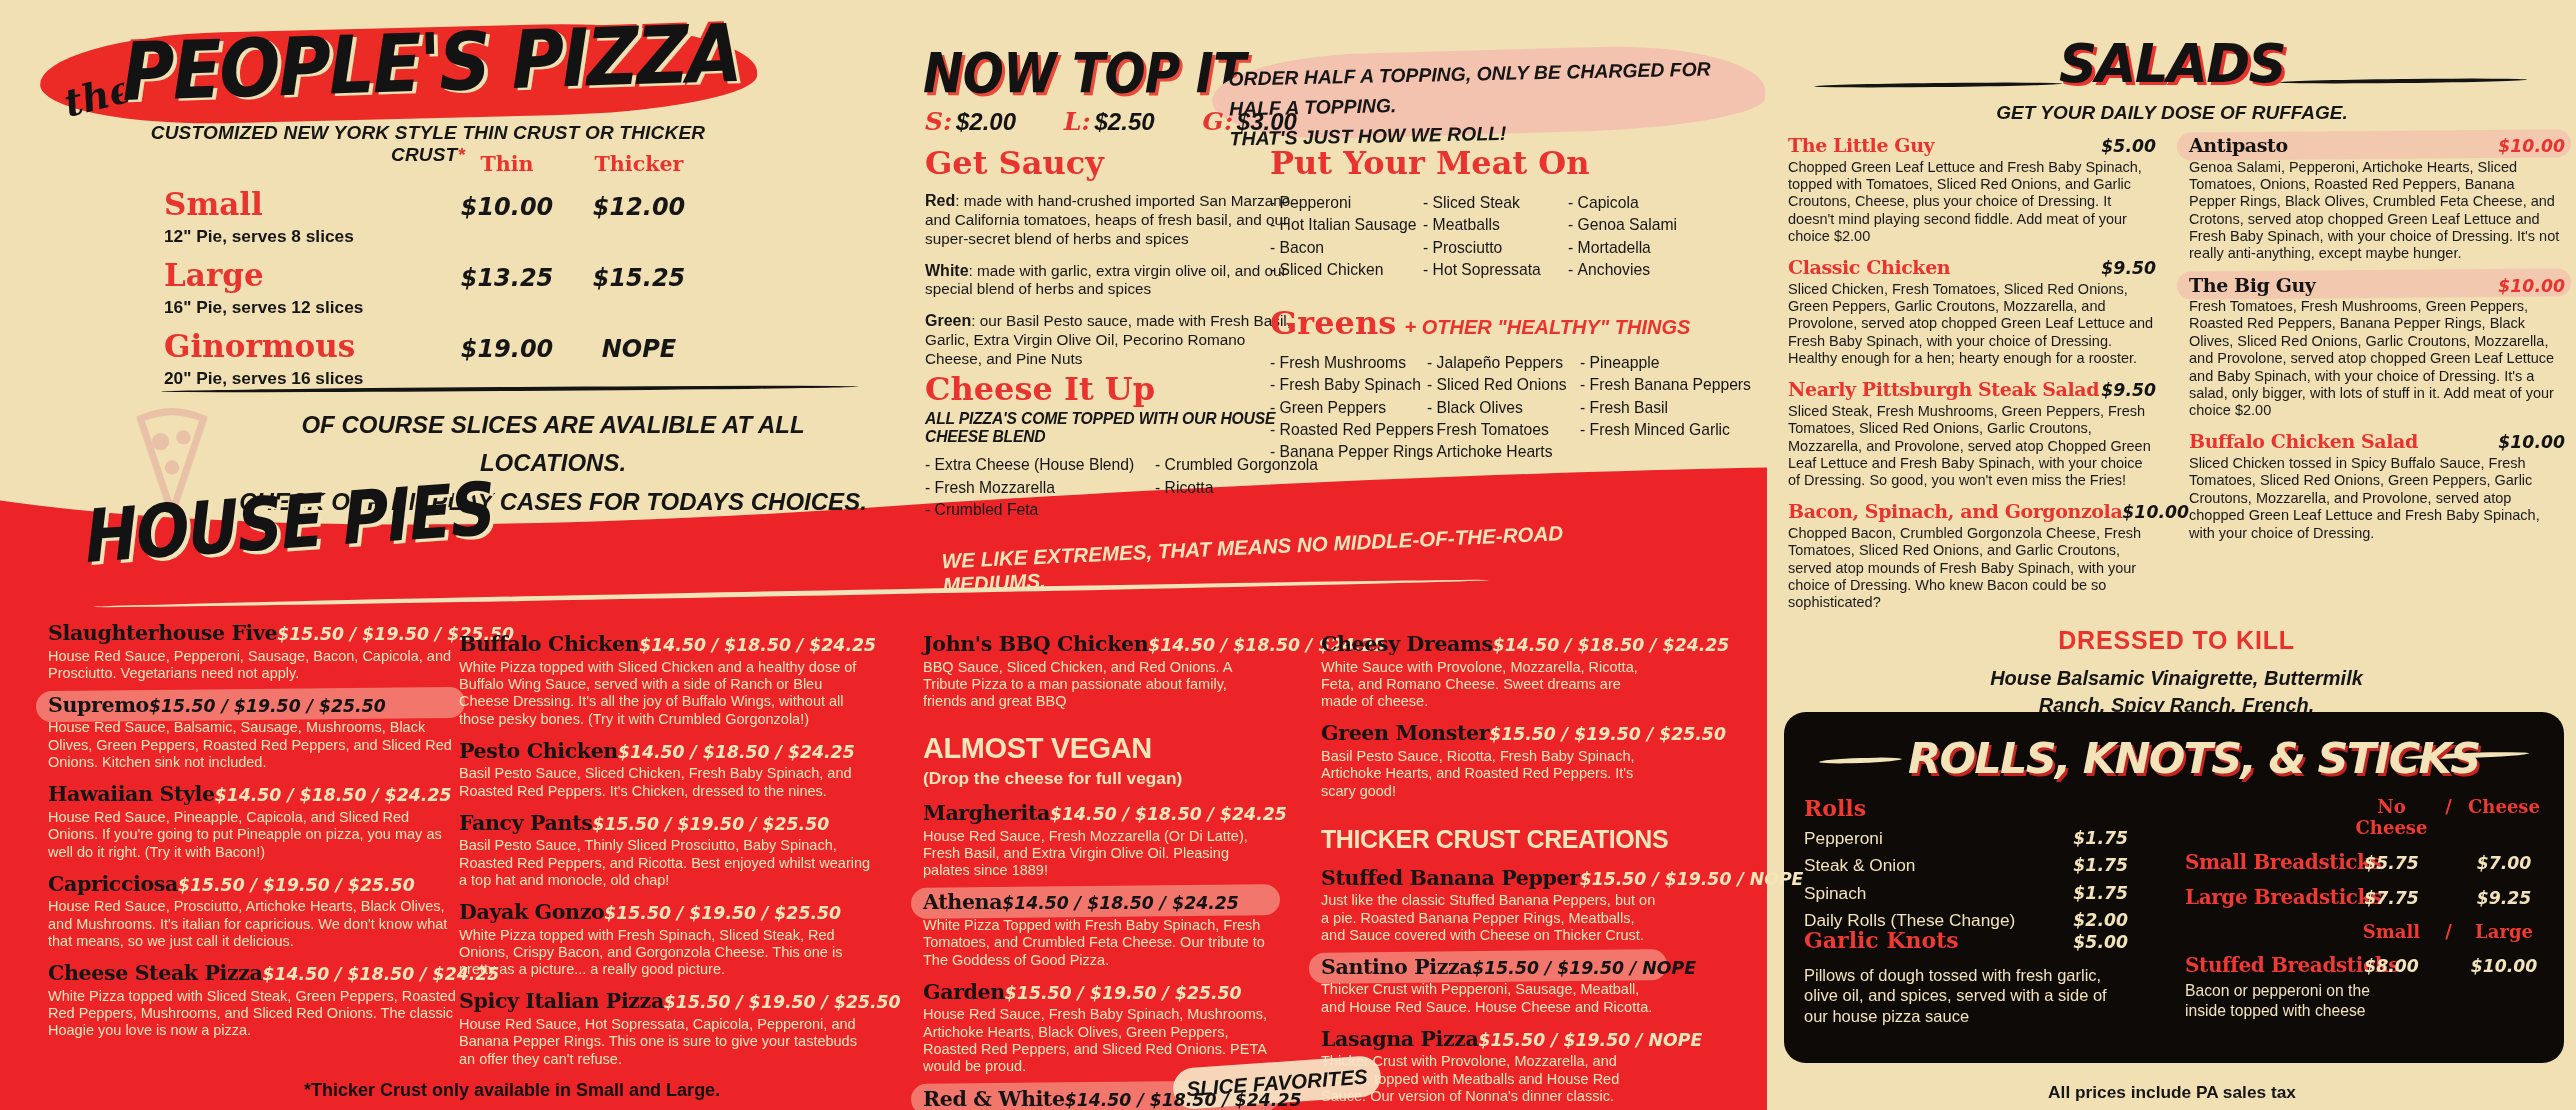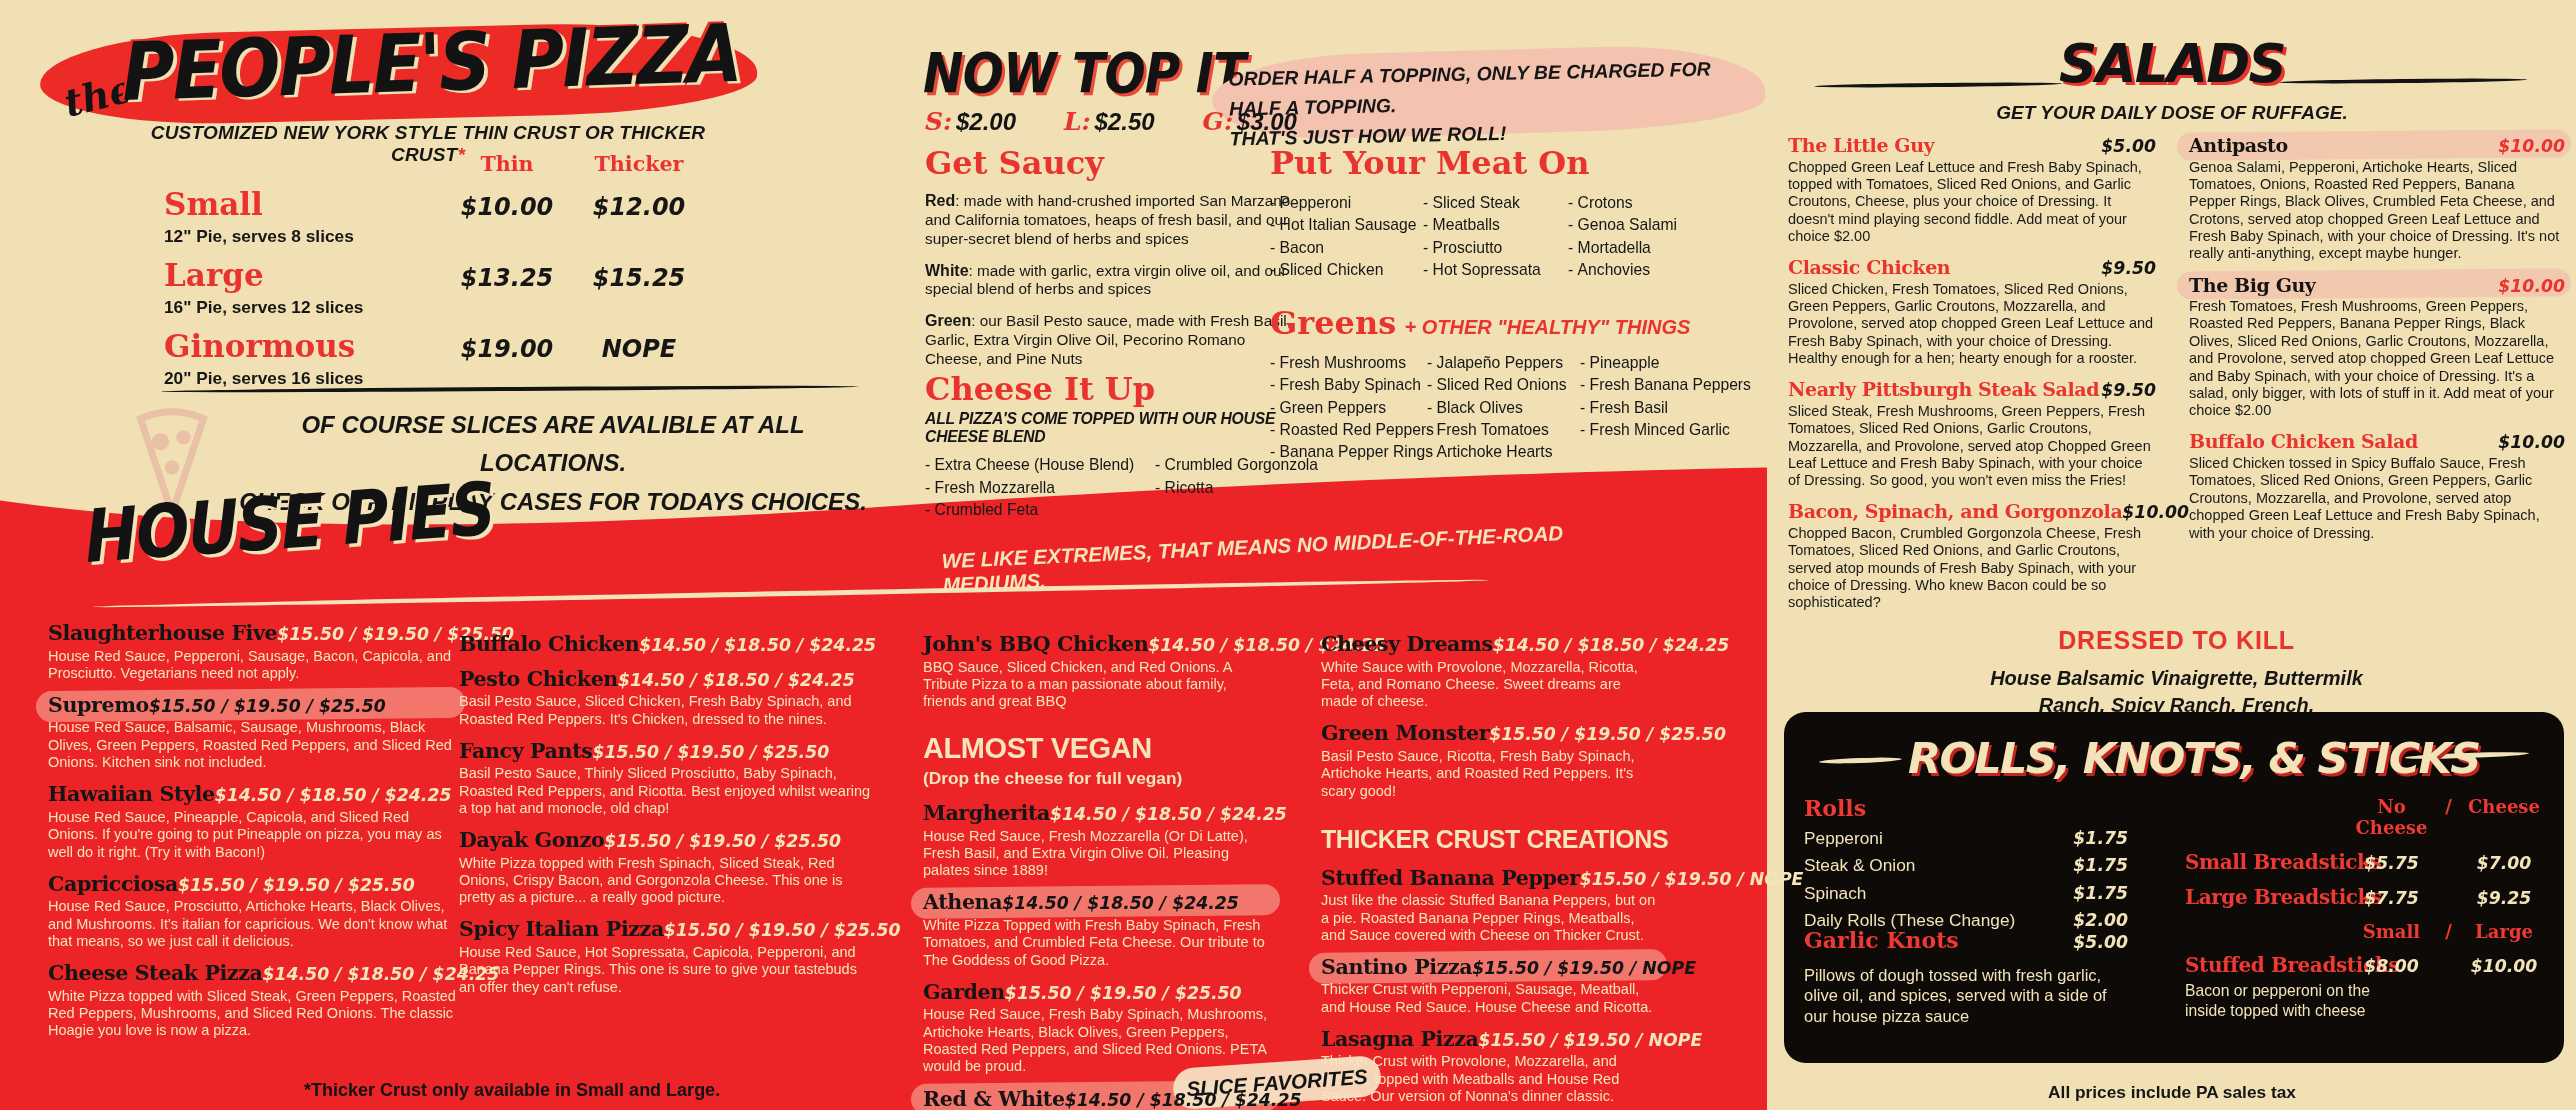--- a/index.html
+++ b/index.html
@@ -253,21 +253,21 @@
         </div>
       <div style="width:145px;">
 
       <div class="ing">Sliced Steak</div>
           <div class="ing">Meatballs</div>
           <div class="ing">Prosciutto</div>
           <div class="ing">Hot Sopressata</div>
         </div>
       <div>
 
-      <div class="ing">Crotons</div>
+      <div class="ing">Capicola</div>
           <div class="ing">Genoa Salami</div>
           <div class="ing">Mortadella</div>
           <div class="ing">Anchovies</div>
         </div>
     </div>
   </div>
 
   <div class="abs greens-blk">
     <div style="display:flex;align-items:baseline;">
       <span class="h-slab">Greens</span>
@@ -350,20 +350,21 @@
   </div>
 
   <div class="hp-col" style="left:459px;top:632px;width:415px;">
     <div>
 
         <div class="pie">
           <div class="head">
             <span class="pname">Buffalo Chicken</span>
             <span class="pprice price">$14.50 / $18.50 / $24.25</span>
           </div>
+          <div class="pdesc">White Pizza topped with Sliced Chicken and a healthy dose of Buffalo Wing Sauce, served with a side of Ranch or Bleu Cheese Dressing. It's all the joy of Buffalo Wings, without all those pesky bones. (Try it with Crumbled Gorgonzola!)</div>
         </div>
 
         <div class="pie">
           <div class="head">
             <span class="pname">Pesto Chicken</span>
             <span class="pprice price">$14.50 / $18.50 / $24.25</span>
           </div>
           <div class="pdesc">Basil Pesto Sauce, Sliced Chicken, Fresh Baby Spinach, and Roasted Red Peppers. It's Chicken, dressed to the nines.</div>
         </div>
 

